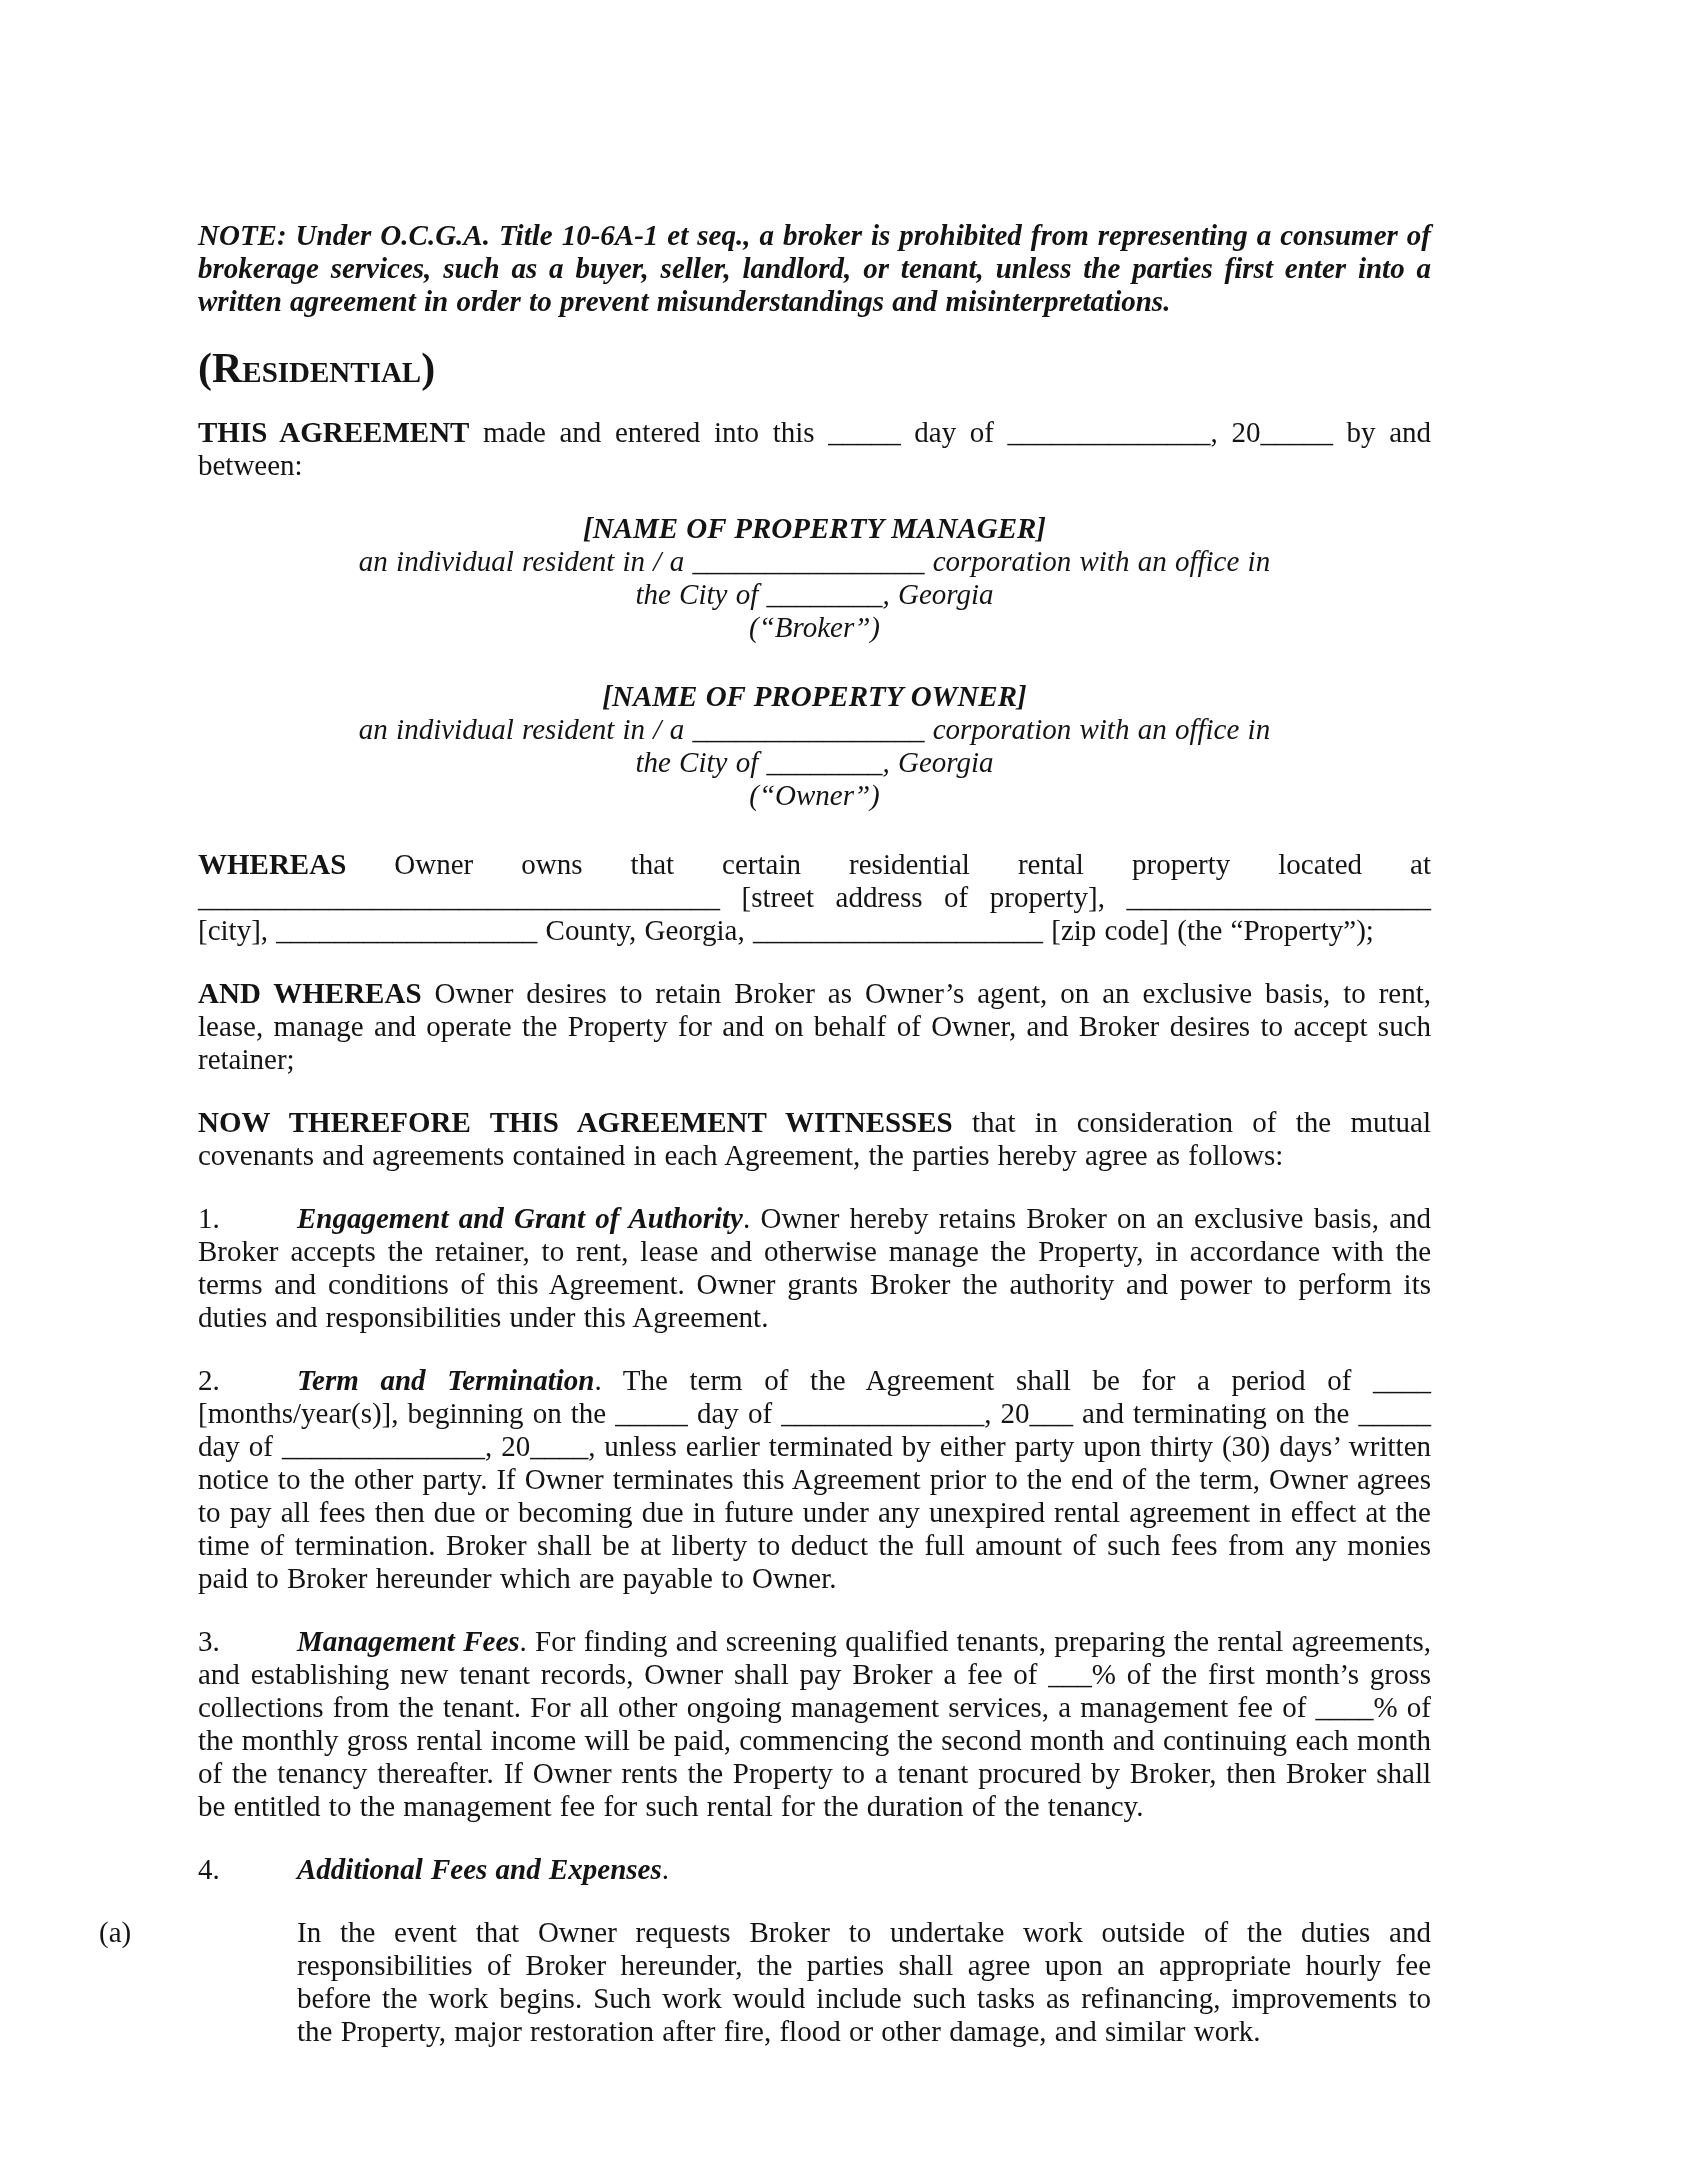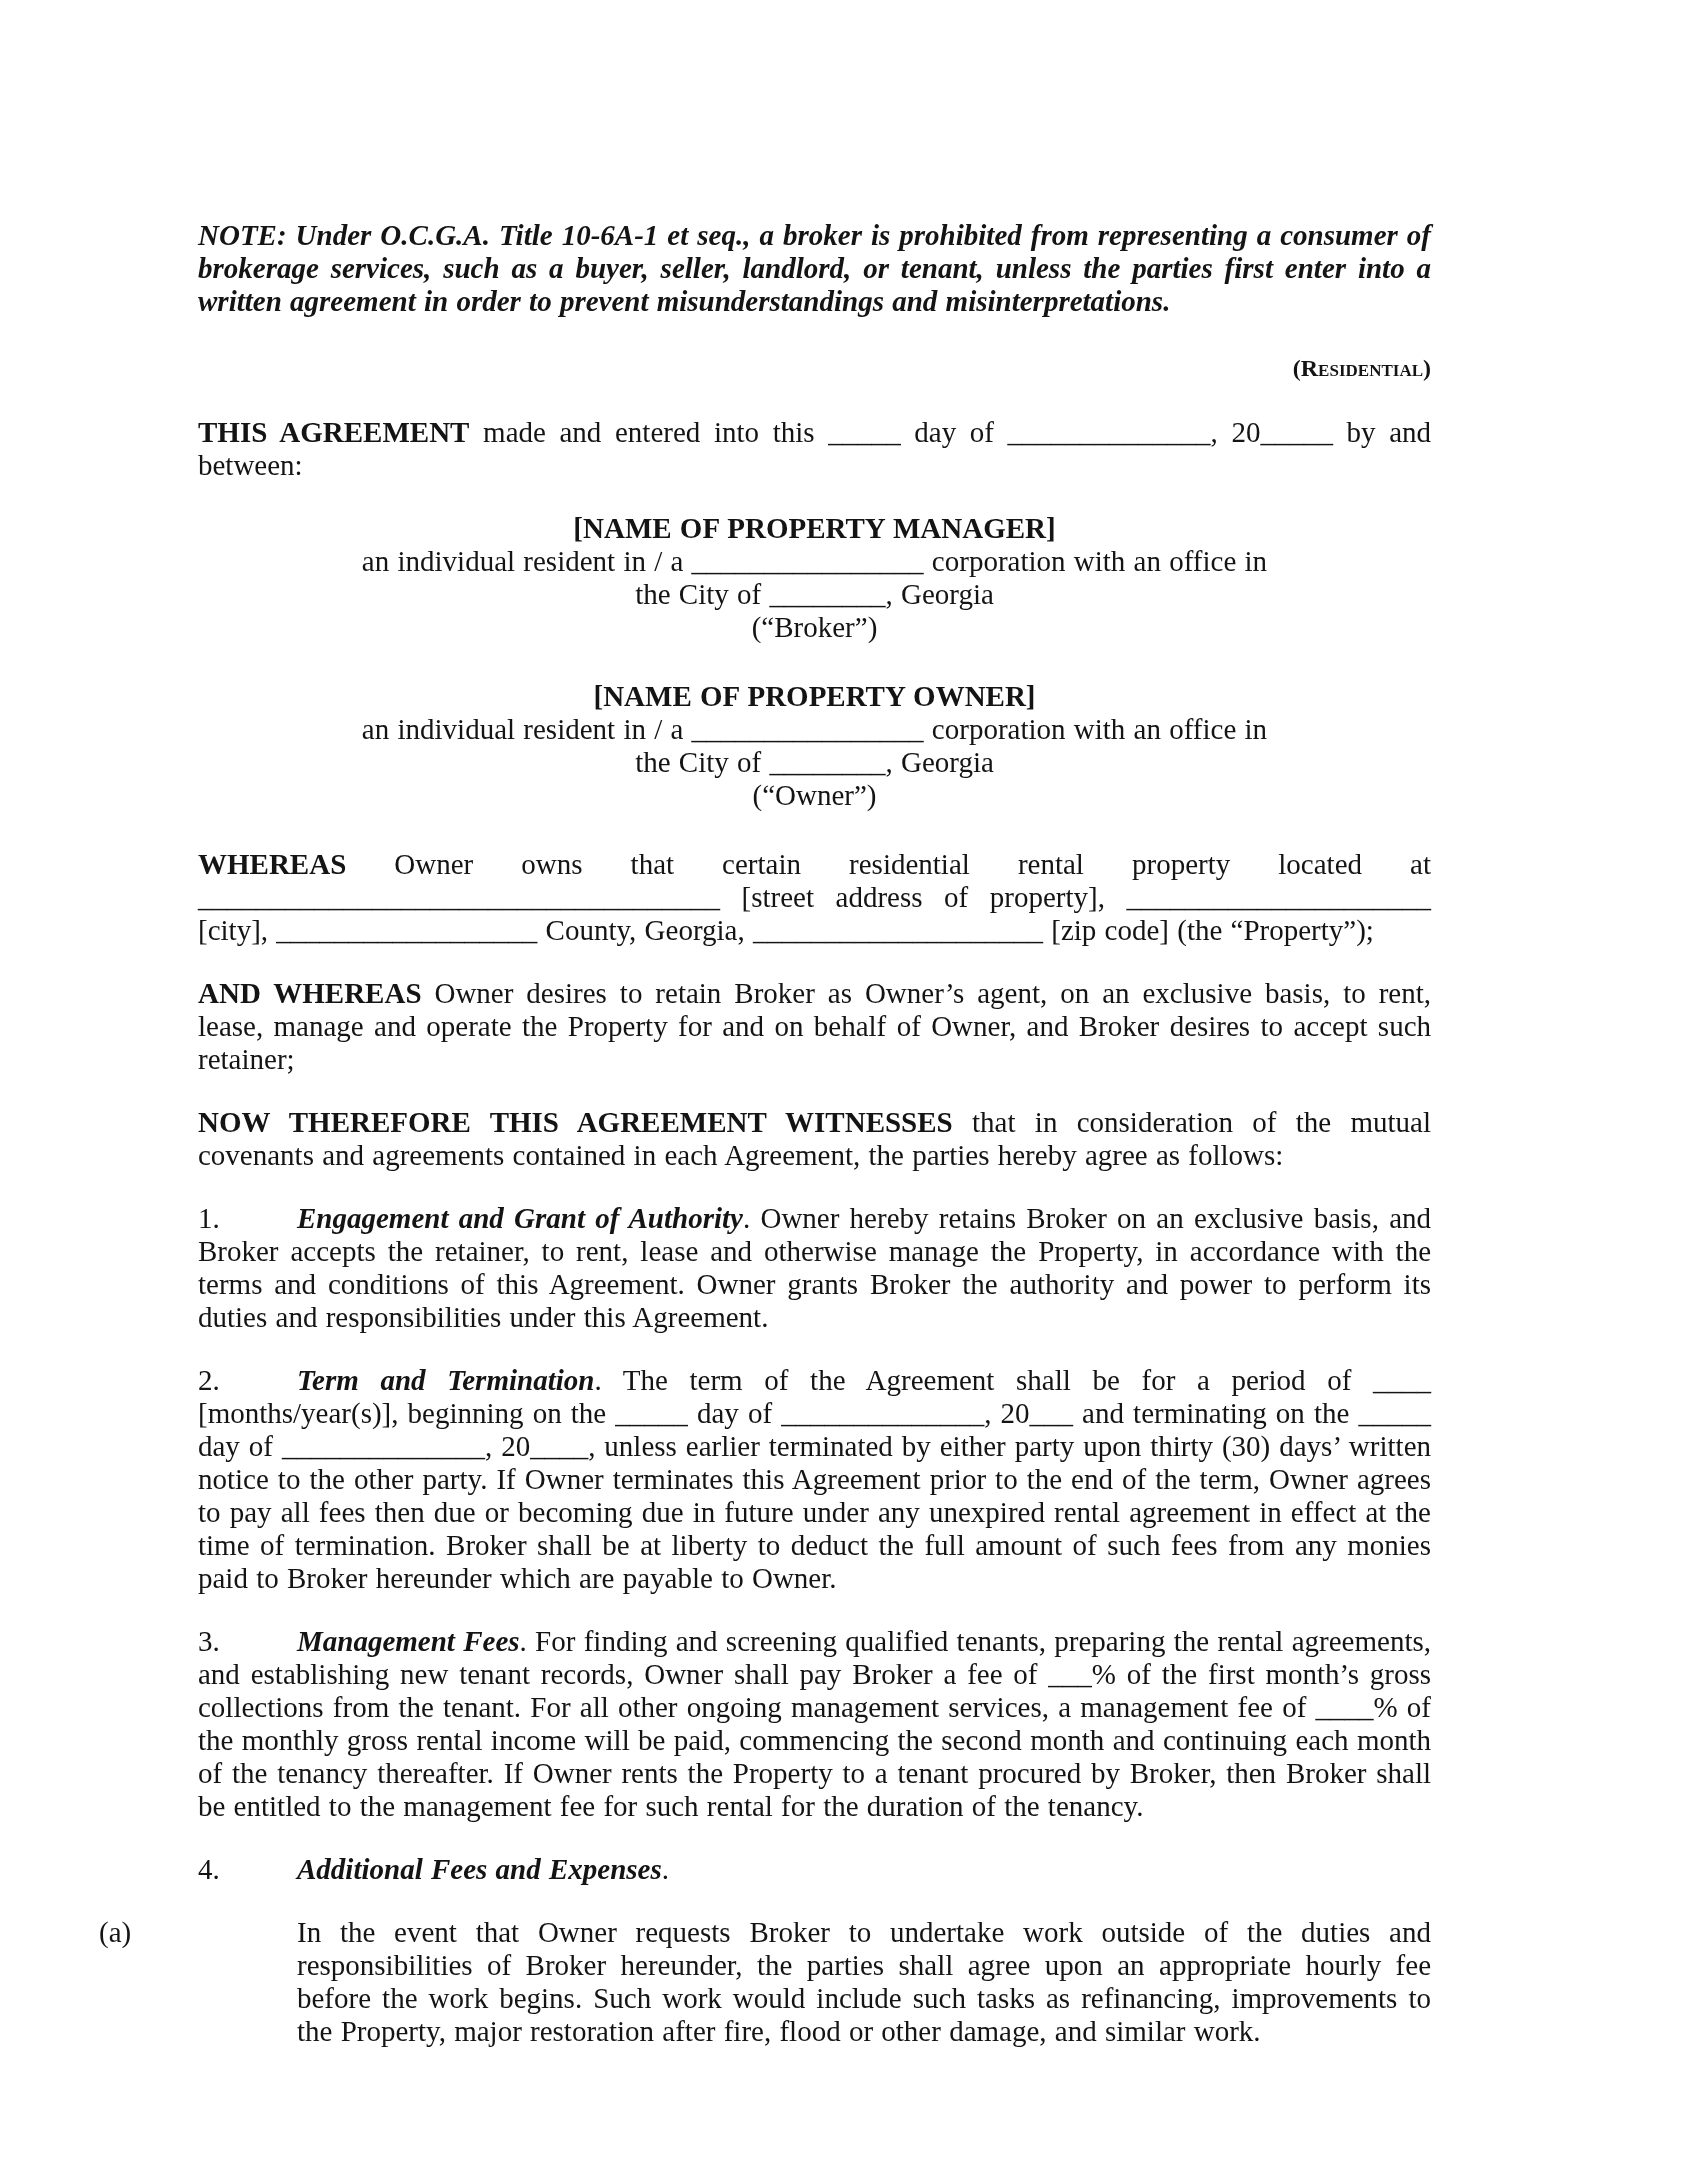--- a/index.html
+++ b/index.html
@@ -28,28 +28,28 @@
   .bi { font-weight: bold; font-style: italic; }
   .doc-title {
     margin: 0;
     text-align: center;
     font-weight: bold;
     font-size: 41px;
     line-height: 48px;
   }
   .doc-subtitle {
     margin: 0 0 28px 0;
-    text-align: right;
+    text-align: left;
     font-weight: bold;
     font-variant: small-caps;
-    font-size: 24px;
+    font-size: 42px;
     line-height: 40px;
   }
   .party-block { margin: 0 0 36px 0; text-align: center; }
-  .party-block div { line-height: 33px; }
+  .party-block div { line-height: 33px; font-style: italic; }
   .separator { margin: 0 0 36px 0; text-align: center; font-weight: bold; }
   .num {
     display: inline-block;
     width: 99px;
   }
   .hang {
     padding-left: 99px;
     text-indent: -99px;
   }
   .s4head { margin: 0 0 30px 0; }

